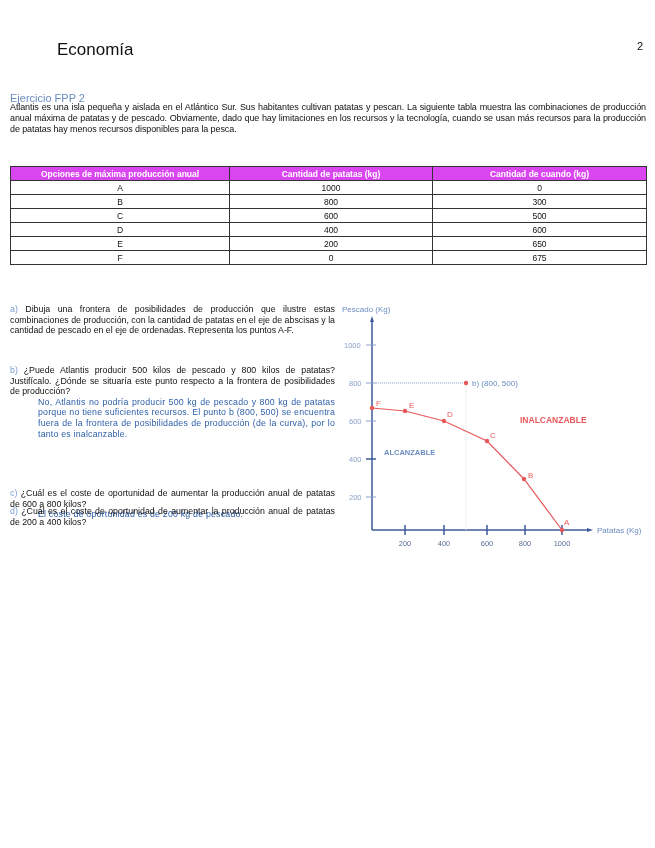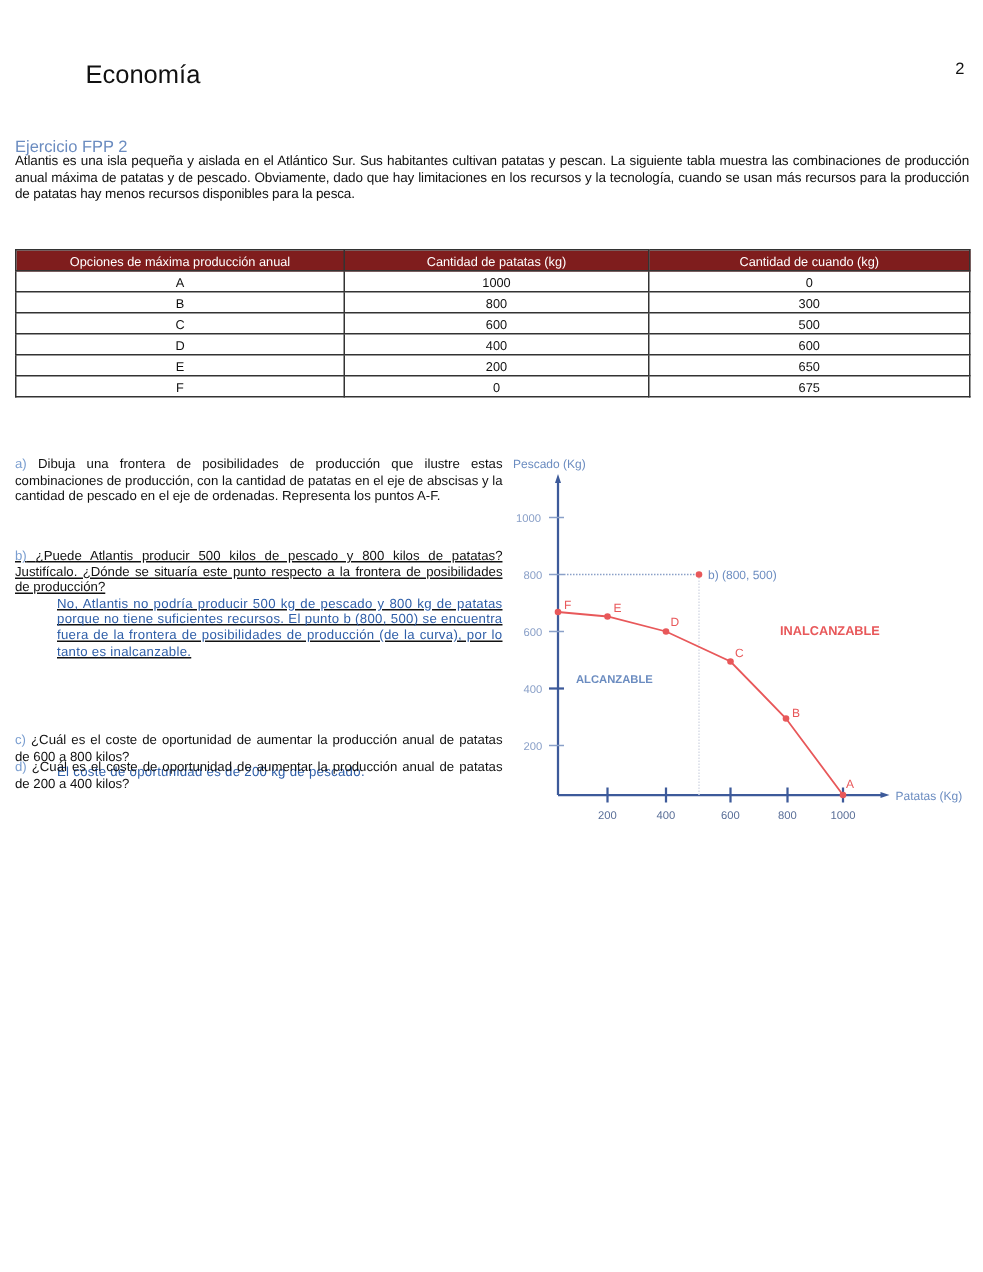--- a/index.html
+++ b/index.html
@@ -4,21 +4,21 @@
 <style>
   html, body { margin:0; padding:0; background:#ffffff; }
   body { width:655px; height:848px; position:relative; overflow:hidden;
          font-family:"Liberation Sans", sans-serif; color:#111; }
   .abs { position:absolute; }
   .hdr-left { left:10px; top:40px; font-size:17px;padding-left:47px; }
   .hdr-right { right:12px; top:40px; font-size:11px; }
   .title { left:10px; top:76px; font-size:11px; font-weight:normal; color:#6b8cc0;margin-top:16px; }
   .intro { left:10px; top:102px; width:636px; font-size:9px; line-height:11px; text-align:justify; letter-spacing:-0.1px; }
   table.opts { position:absolute; left:10px; top:166px; width:637px; border-collapse:collapse; font-size:8.5px; }
-  table.opts th { background:#7f1d1d; color:#fff; font-weight:normal; height:13px; border:1px solid #333; padding:0; }
+  table.opts th { background:#d946ef; color:#fff; font-weight:bold; height:13px; border:1px solid #333; padding:0; }
   table.opts td { height:13px; border:1px solid #333; text-align:center; padding:0; }
   .qblock { left:10px; width:325px; font-size:8.8px; line-height:10.6px; text-align:justify; }
   .qlbl { color:#7a9ed0; }
   .ans { color:#2e5ea8; letter-spacing:0.2px;margin-left:28px; }
   svg text { font-family:"Liberation Sans", sans-serif; }
 </style>
 </head>
 <body>
 
 <div class="abs hdr-left">Economía</div>
@@ -67,21 +67,21 @@
         <td>675</td>
       </tr>
   </tbody>
 </table>
 
 <div class="abs qblock" style="top:304px;">
   <span class="qlbl">a)</span>
   <span>Dibuja una frontera de posibilidades de producción que ilustre estas combinaciones de producción, con la cantidad de patatas en el eje de abscisas y la cantidad de pescado en el eje de ordenadas. Representa los puntos A-F.</span>
 </div>
 
-<div class="abs qblock" style="top:365px;text-decoration:underline;">
+<div class="abs qblock" style="top:365px;">
   <span class="qlbl">b)</span>
   <span>¿Puede Atlantis producir 500 kilos de pescado y 800 kilos de patatas? Justifícalo. ¿Dónde se situaría este punto respecto a la frontera de posibilidades de producción?</span>
   <div class="ans">No, Atlantis no podría producir 500 kg de pescado y 800 kg de patatas porque no tiene suficientes recursos. El punto b (800, 500) se encuentra fuera de la frontera de posibilidades de producción (de la curva), por lo tanto es inalcanzable.</div>
 </div>
 
 <div class="abs qblock" style="top:488px;">
   <span class="qlbl">c)</span>
   <span>¿Cuál es el coste de oportunidad de aumentar la producción anual de patatas de 600 a 800 kilos?</span>
   <div class="ans">El coste de oportunidad es de 200 kg de pescado.</div>
 </div>

